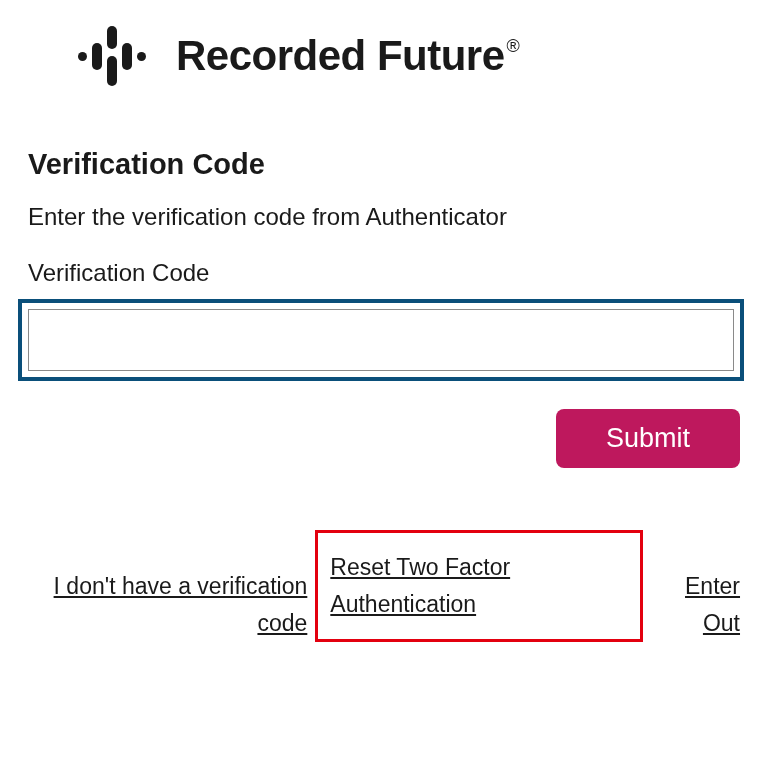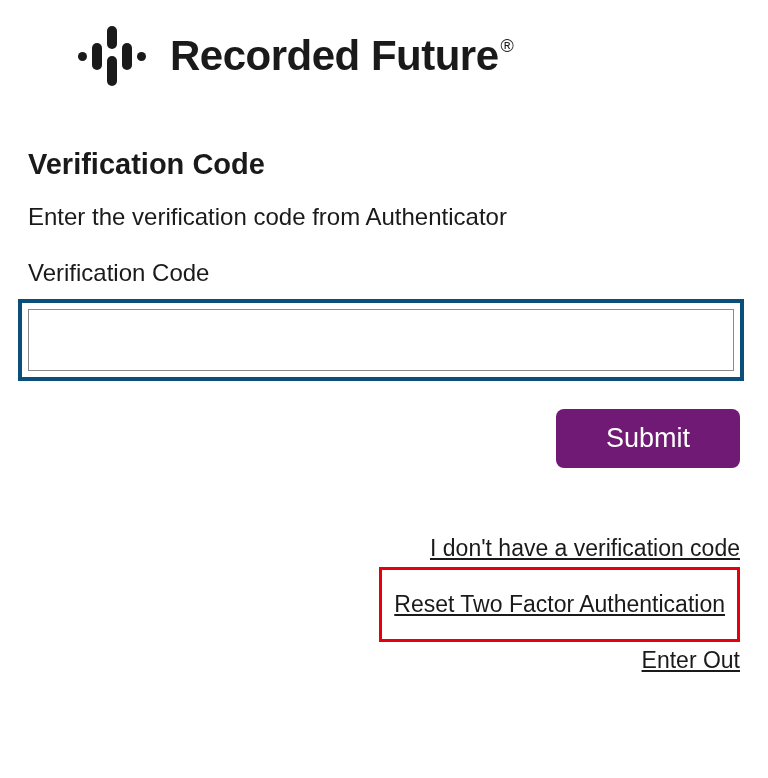--- a/index.html
+++ b/index.html
@@ -15,21 +15,21 @@
       height: 778px;
       padding: 0;
     }
     .container {
       padding: 26px 28px 0 28px;
       width: 100%;
     }
     .logo-wrap {
       display: flex;
       align-items: center;
-      gap: 18px;
+      gap: 24px;
       margin-left: 50px;
       margin-bottom: 62px;
     }
     .logo-mark {
       width: 74px;
       height: 60px;
       position: relative;
       flex-shrink: 0;
     }
     .dot {
@@ -92,33 +92,34 @@
       font-size: 20px;
       padding: 0 10px;
       outline: none;
     }
     .actions {
       display: flex;
       justify-content: flex-end;
       margin-bottom: 62px;
     }
     .submit-btn {
-      background: #701a75;
+      background: #be185d;
       color: #ffffff;
       border: none;
       border-radius: 8px;
       font-size: 27px;
       font-weight: 400;
       padding: 14px 50px;
       cursor: pointer;
     }
     .links {
       display: flex;
-      flex-direction: column;
+      flex-direction: row;
       align-items: flex-end;
+      gap: 8px;
     }
     .link {
       font-size: 23px;
       color: #1a1a1a;
       text-decoration: underline;
       cursor: pointer;
       text-align: right;
       line-height: 1.6;
     }
     .link-highlight-wrap {

